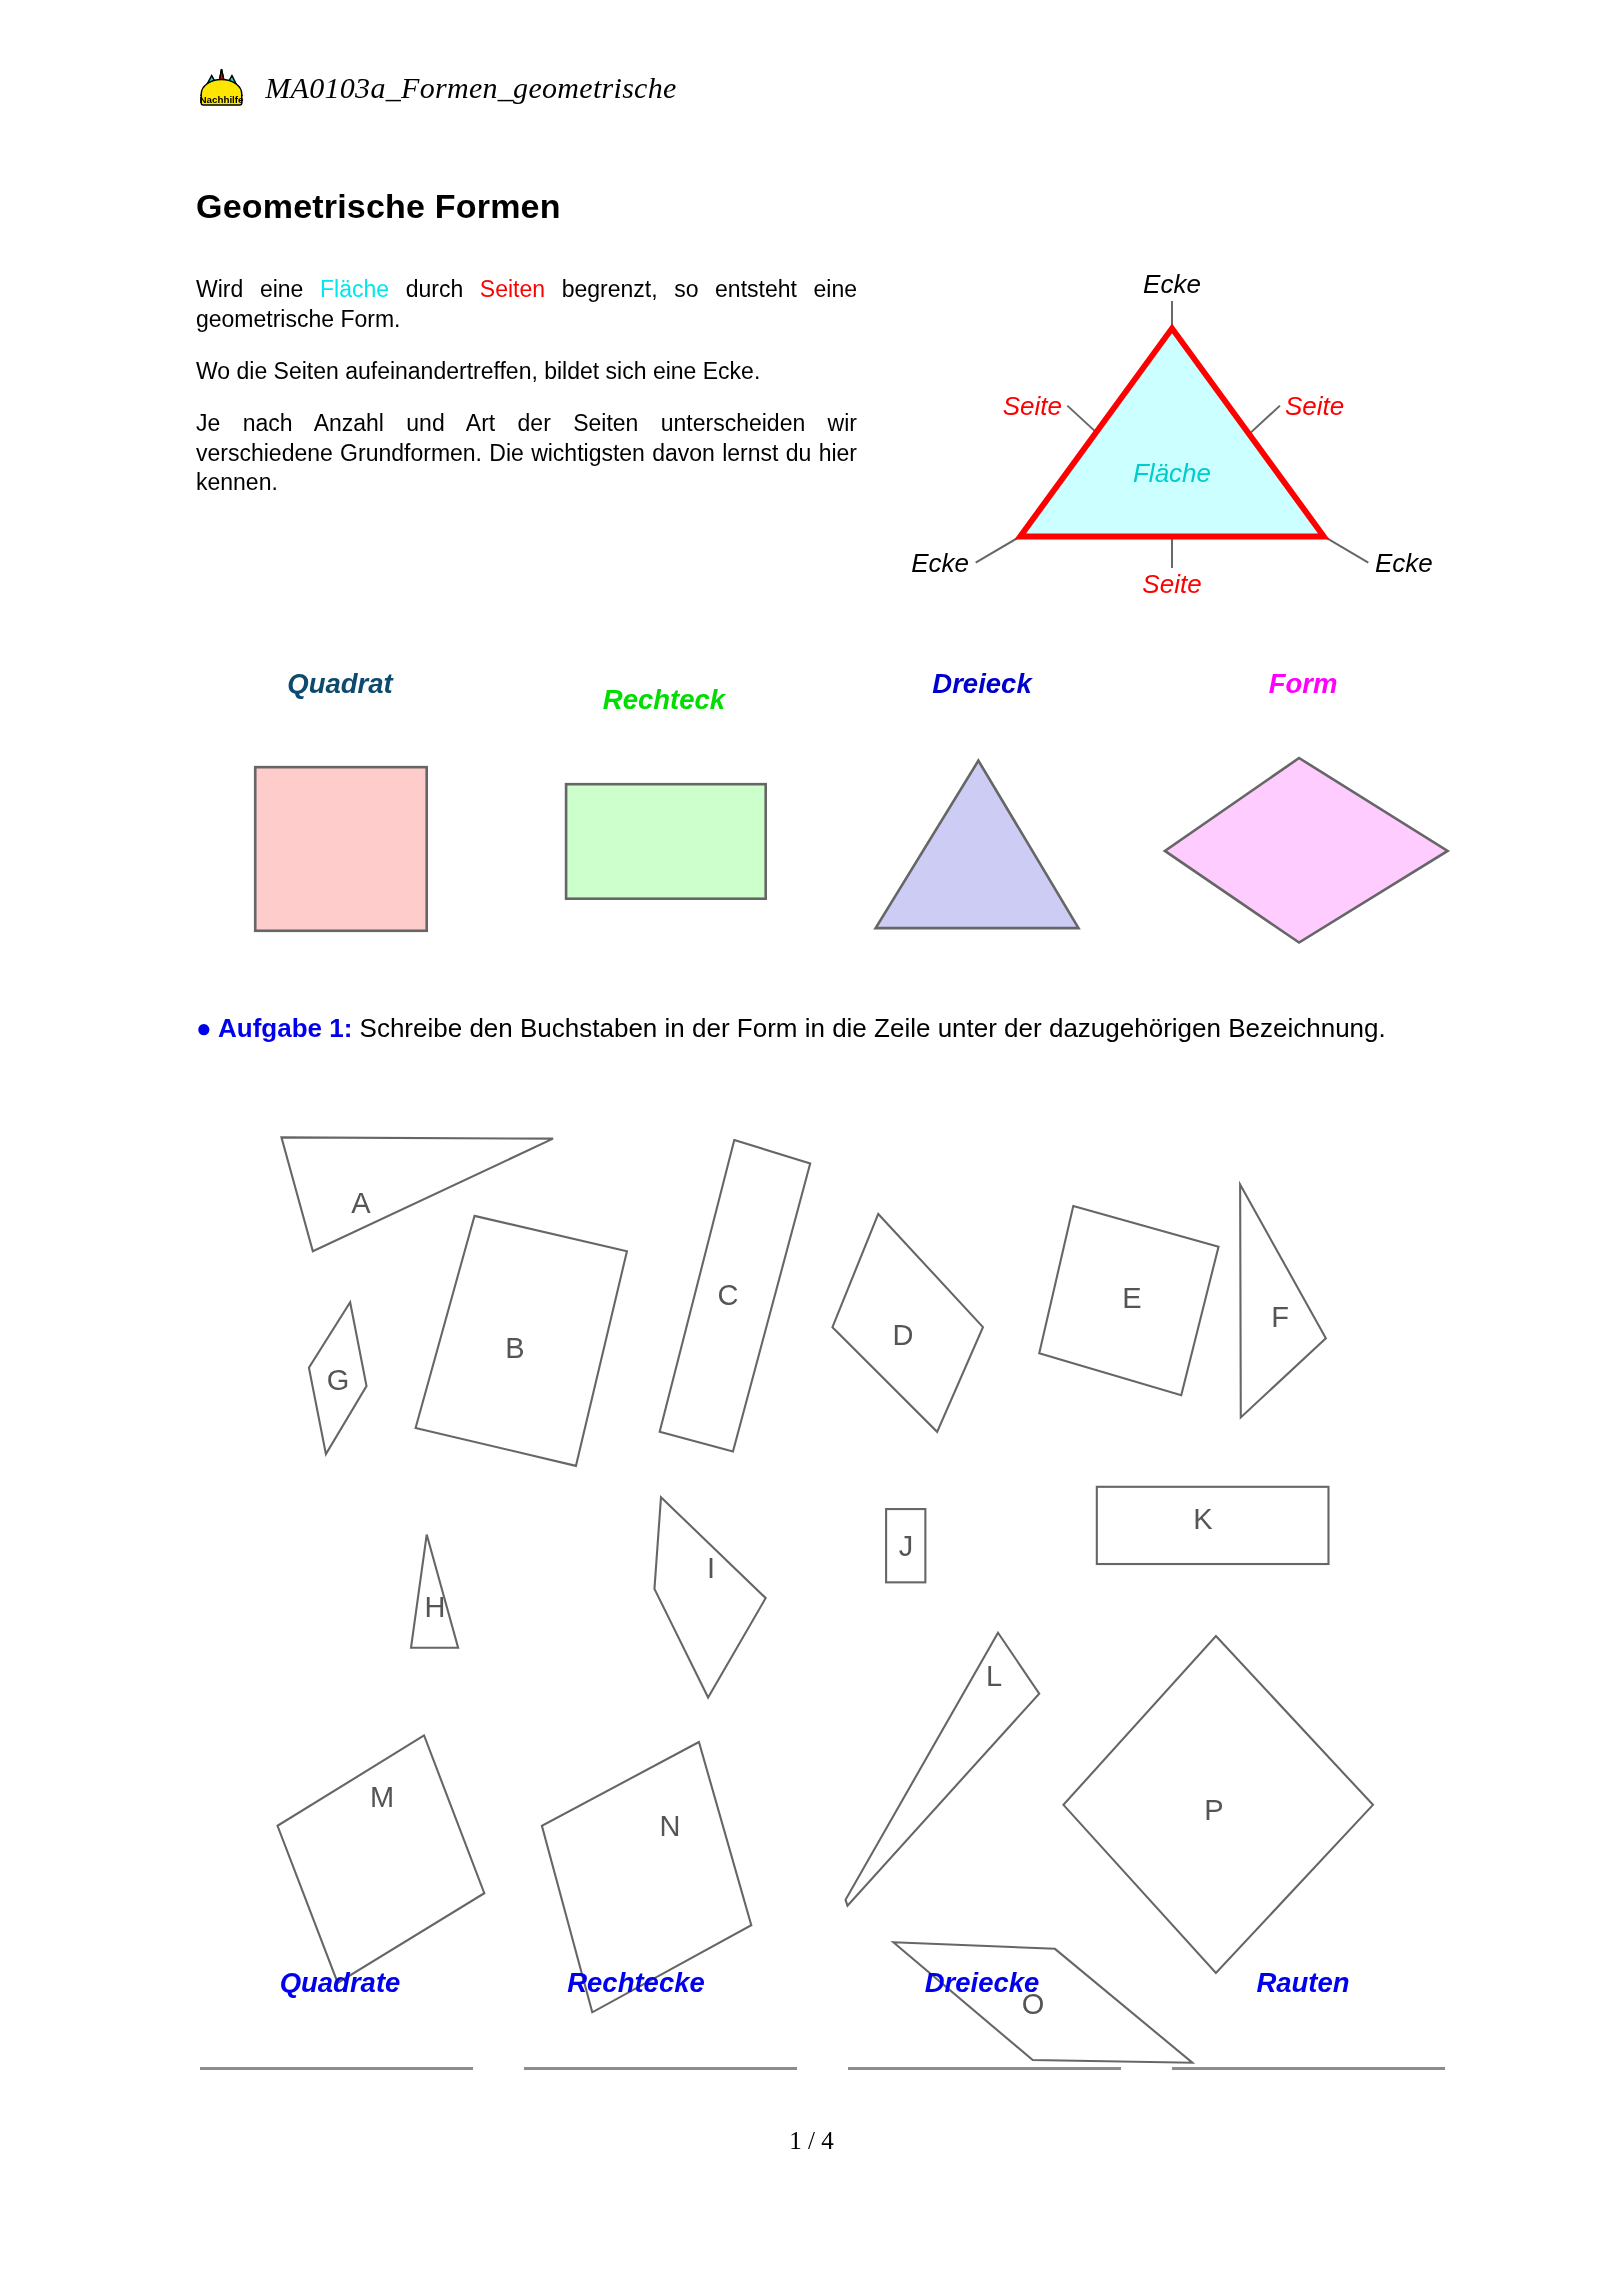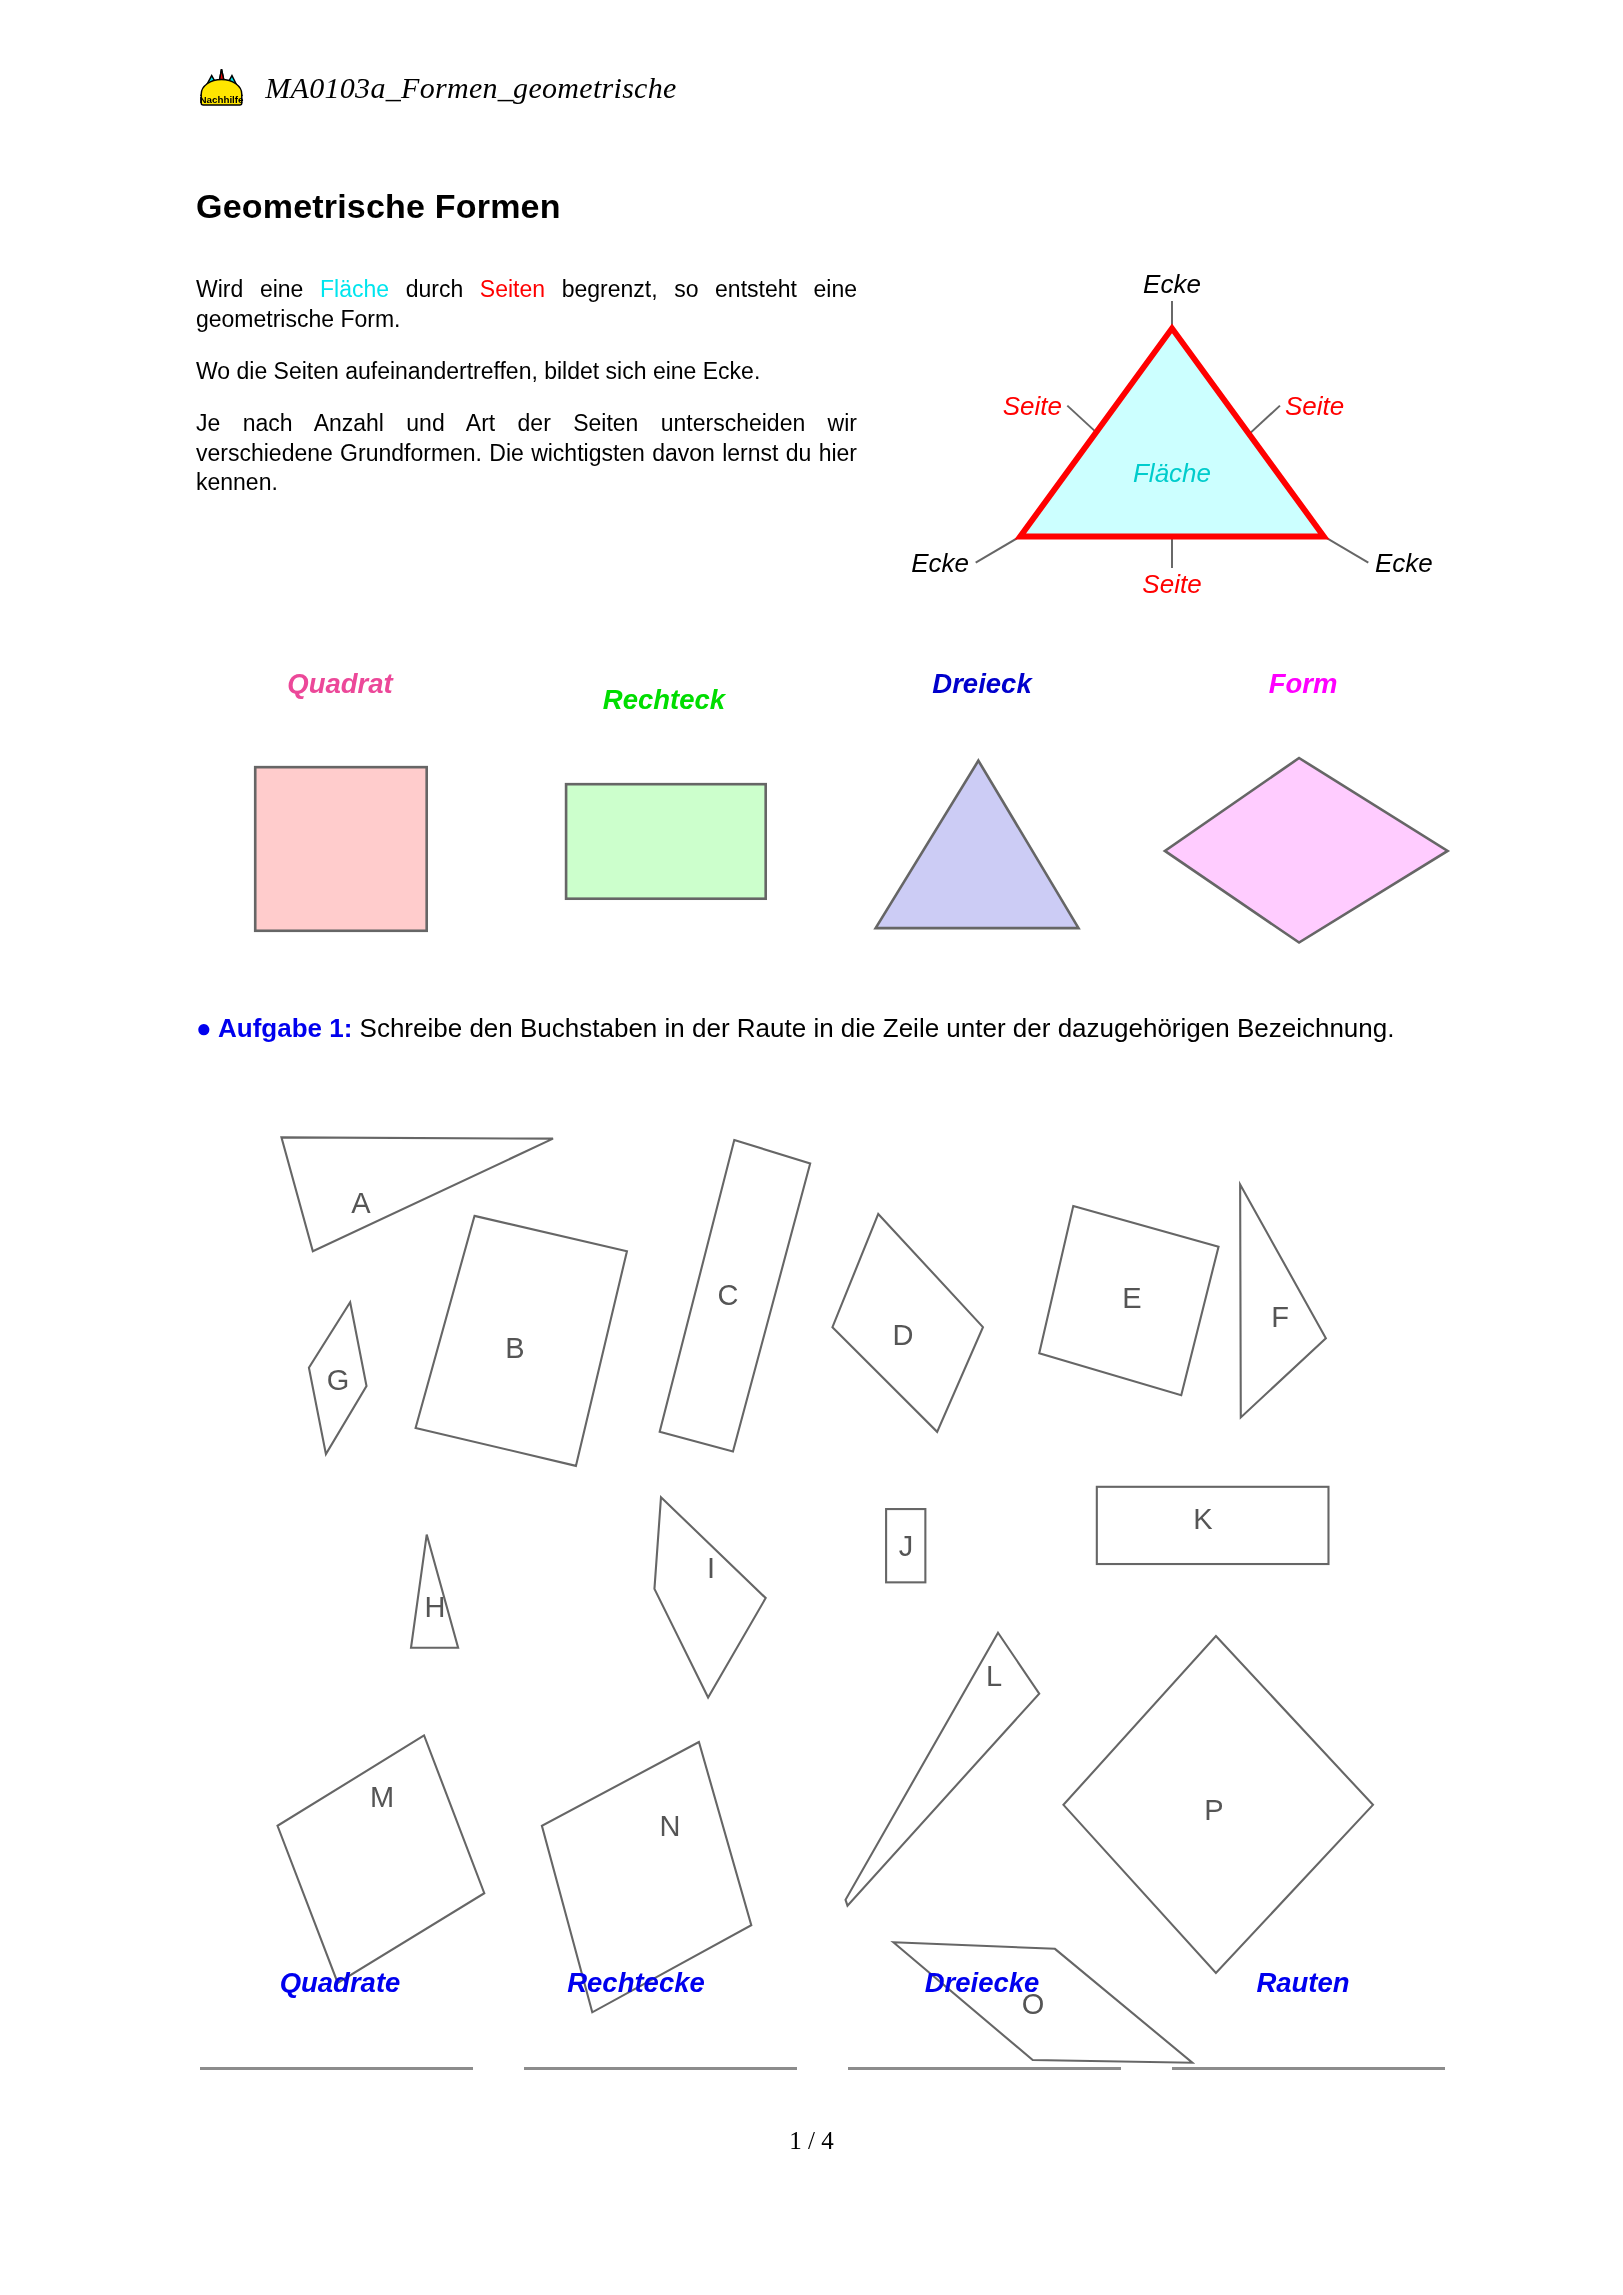--- a/index.html
+++ b/index.html
@@ -47,21 +47,21 @@
   .fig-label { position:absolute; font-size:26px; white-space:nowrap; }
   .fig-label.ecke  { color:#000000; }
   .fig-label.seite { color:#ff0000; }
   .fig-label.flaeche { color:#00cccc; }
 
   
   .gallery-label {
     position:absolute; font-size:27.5px; font-weight:bold; font-style:italic;
     white-space:nowrap; transform:translateX(-50%);
   }
-  #lbl-quadrat  { color:#ec4899; }
+  #lbl-quadrat  { color:#0c4a6e; }
   #lbl-rechteck { color:#00dd00; }
   #lbl-dreieck  { color:#0000cc; }
   #lbl-raute    { color:#ff00ff; }
 
   
   #task { left:196px; top:1011px; width:1250px; font-size:26px; line-height:1.32; text-align:justify; }
   #task .task-tag { color:#0000ee; font-weight:bold; }
 
   
   #exercise-shapes { left:0; top:0; width:1623px; height:2295px; pointer-events:none; }
@@ -136,21 +136,21 @@
 <div class="abs gallery-label" id="lbl-raute" style="left:1303px; top:668px;">Form</div>
 
 <svg class="abs" id="gallery-shapes" style="left:0; top:0;" width="1623" height="982" viewBox="0 0 2480 1500">
   <rect x="390" y="1172" width="262" height="250" fill="#ffcccc" stroke="#666666" stroke-width="4"></rect>
   <rect x="865" y="1198" width="305" height="175" fill="#ccffcc" stroke="#666666" stroke-width="4"></rect>
   <polygon points="1495,1162 1648,1418 1338,1418" fill="#ccccf5" stroke="#666666" stroke-width="4"></polygon>
   <polygon points="1985,1158 2212,1300 1985,1440 1780,1300" fill="#ffccff" stroke="#666666" stroke-width="4"></polygon>
 </svg>
 
 <div class="abs" id="task">
-  <span class="task-tag">● </span><span class="task-tag">Aufgabe 1:</span><span> Schreibe den Buchstaben in der Raute in die Zeile unter der dazugehörigen Bezeichnung.</span>
+  <span class="task-tag">● </span><span class="task-tag">Aufgabe 1:</span><span> Schreibe den Buchstaben in der Form in die Zeile unter der dazugehörigen Bezeichnung.</span>
 </div>
 
 <svg class="abs" id="exercise-shapes" width="1623" height="2295" viewBox="0 0 2480 3507">
 
   <polygon points="430,1738 845,1740 478,1912"></polygon>
 
   <polygon points="725,1858 958,1912 880,2240 635,2182"></polygon>
 
   <polygon points="1122,1742 1238,1778 1120,2218 1008,2188"></polygon>
 

